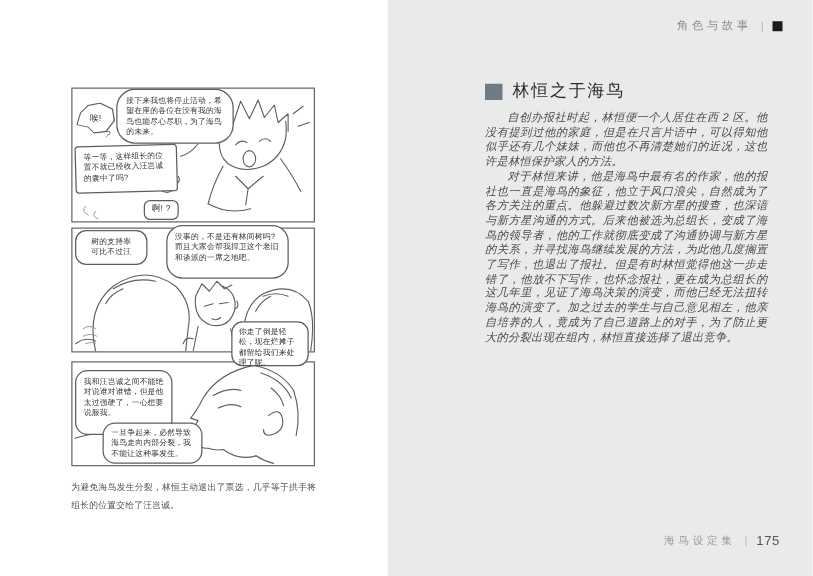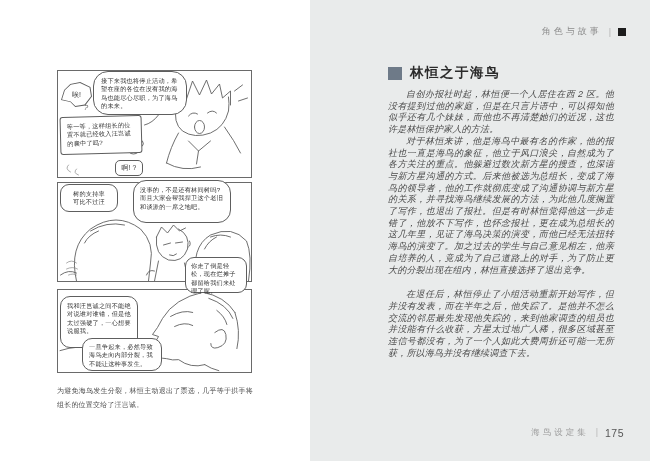--- a/index.html
+++ b/index.html
@@ -9,34 +9,34 @@
     background:#ffffff;
   }
   .spread{position:relative;width:650px;height:461px;background:#ffffff;}
 
   
   .right-page{
     position:absolute;left:310px;top:0;width:340px;height:461px;
     background:#e9ebeb;
   }
   .rp-header{
-    position:absolute;top:25px;right:24px;
+    position:absolute;top:14px;right:24px;
     display:flex;align-items:center;gap:7px;
   }
   .rp-header .section{
     font-size:9px;color:#8b8b8b;letter-spacing:3px;white-space:nowrap;
   }
   .rp-header .hdiv{font-size:9px;color:#b3b3b3;}
   .hsq{width:8px;height:8px;background:#1c1c1c;}
 
   .article{position:absolute;left:78px;top:64px;width:226px;}
   .title-row{display:flex;align-items:center;gap:8px;margin:0 0 7px 0;}
   .tsq{width:14px;height:13px;background:#6e7a88;flex:0 0 auto;}
   .title{
-    font-size:13.5px;font-weight:bold;color:#2b2b2b;letter-spacing:1.5px;
+    font-size:13.5px;font-weight:normal;color:#2b2b2b;letter-spacing:1.5px;
     white-space:nowrap;
   }
   .article p{
     margin:0;font-size:9px;line-height:11.7px;color:#4b4b4b;
     text-align:justify;text-indent:2em;letter-spacing:0.2px;font-style:italic;
   }
   .article p.gap{margin-top:13px;}
 
   .rp-footer{
     position:absolute;bottom:22px;right:26px;
@@ -202,21 +202,20 @@
       <span class="hsq"></span>
     </div>
 
     <div class="article">
       <div class="title-row">
         <span class="tsq"></span>
         <span class="title">林恒之于海鸟</span>
       </div>
       <p>自创办报社时起，林恒便一个人居住在西 2 区。他没有提到过他的家庭，但是在只言片语中，可以得知他似乎还有几个妹妹，而他也不再清楚她们的近况，这也许是林恒保护家人的方法。</p>
       <p>对于林恒来讲，他是海鸟中最有名的作家，他的报社也一直是海鸟的象征，他立于风口浪尖，自然成为了各方关注的重点。他躲避过数次新方星的搜查，也深谙与新方星沟通的方式。后来他被选为总组长，变成了海鸟的领导者，他的工作就彻底变成了沟通协调与新方星的关系，并寻找海鸟继续发展的方法，为此他几度搁置了写作，也退出了报社。但是有时林恒觉得他这一步走错了，他放不下写作，也怀念报社，更在成为总组长的这几年里，见证了海鸟决策的演变，而他已经无法扭转海鸟的演变了。加之过去的学生与自己意见相左，他亲自培养的人，竟成为了自己道路上的对手，为了防止更大的分裂出现在组内，林恒直接选择了退出竞争。</p>
-      <p class="gap">在退任后，林恒停止了小组活动重新开始写作，但并没有发表，而在半年之后，他失踪了。是他并不怎么交流的邻居最先发现他失踪的，来到他家调查的组员也并没能有什么收获，方星太过地广人稀，很多区域甚至连信号都没有，为了一个人如此大费周折还可能一无所获，所以海鸟并没有继续调查下去。</p>
     </div>
 
     <div class="rp-footer">
       <span class="book">海鸟设定集</span>
       <span class="fdiv">|</span>
       <span class="pageno">175</span>
     </div>
   </div>
 
 </div>

